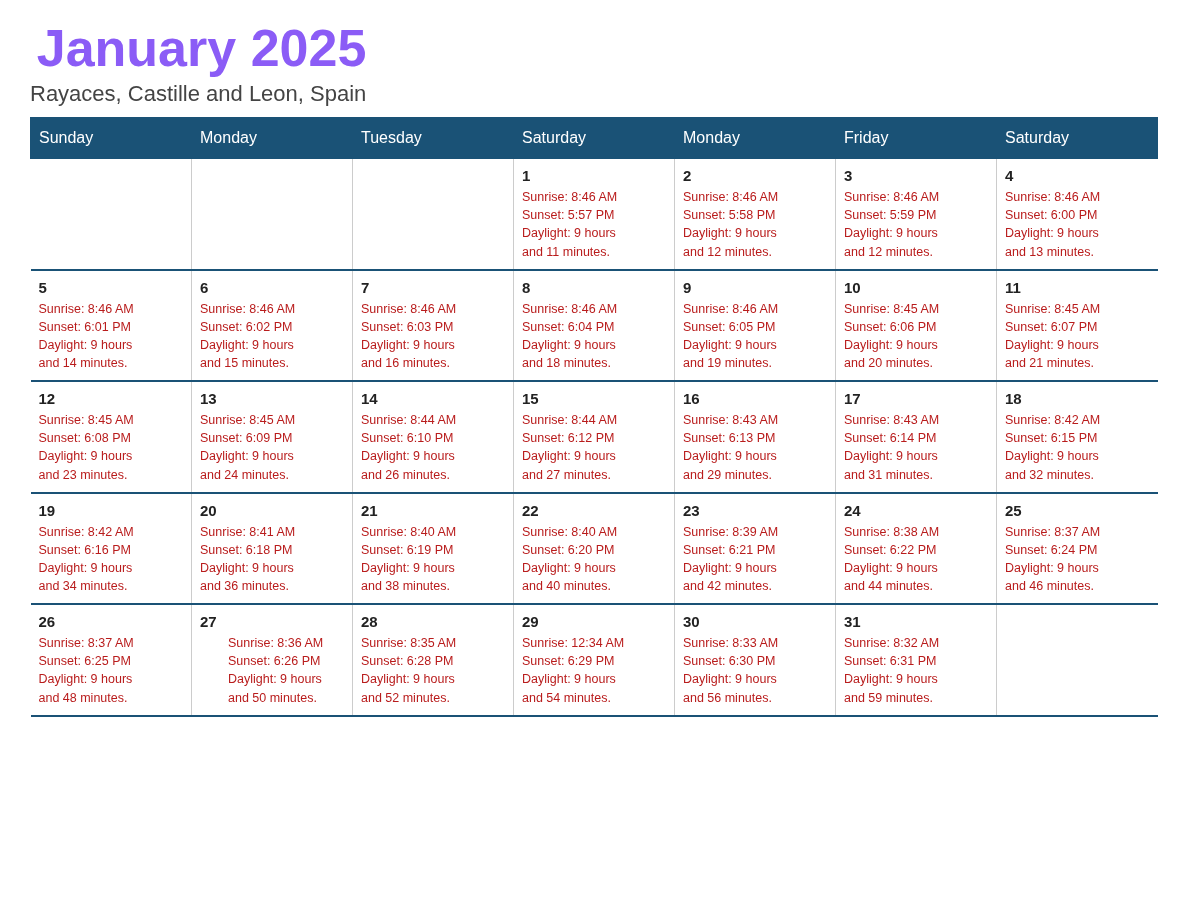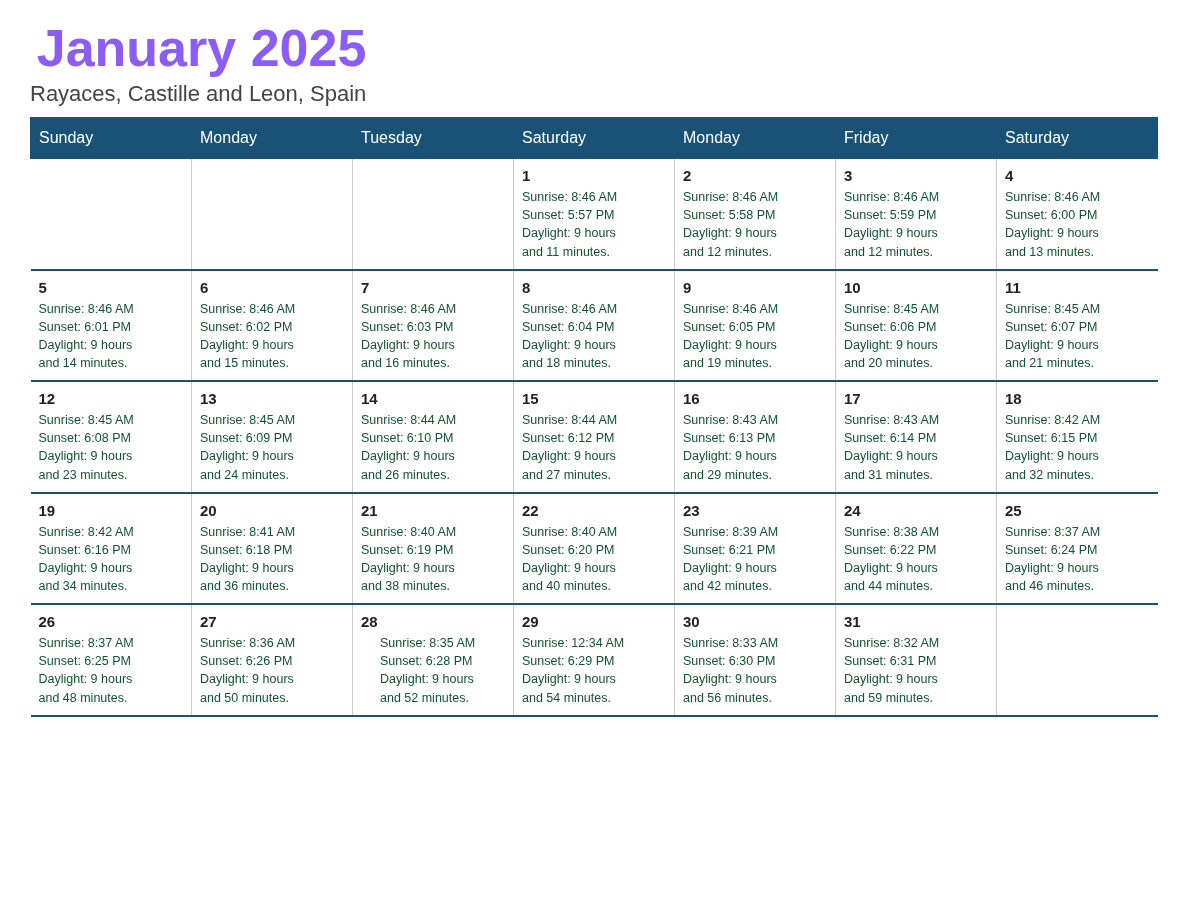--- a/index.html
+++ b/index.html
@@ -90,21 +90,21 @@
     }
     .day-num {
       font-size: 15px;
       font-weight: bold;
       color: #222;
       display: block;
       margin-bottom: 4px;
     }
     .day-info {
       font-size: 12.5px;
-      color: #14532d;
+      color: #b91c1c;
       line-height: 1.45;
     }
     .empty-cell {
       background: #fff;
     }
   </style>
 </head>
 <body>
 
 <div class="header">
@@ -316,28 +316,28 @@
       <tr>
         <td>
           <span class="day-num">26</span>
           <div class="day-info" style="white-space: pre-line;">Sunrise: 8:37 AM
 Sunset: 6:25 PM
 Daylight: 9 hours
 and 48 minutes.</div>
         </td>
         <td>
           <span class="day-num">27</span>
-          <div class="day-info" style="white-space: pre-line;">Sunrise: 8:36 AM
+          <div class="day-info" style="white-space: pre-line; margin-left: 28px;">Sunrise: 8:36 AM
 Sunset: 6:26 PM
 Daylight: 9 hours
 and 50 minutes.</div>
         </td>
         <td>
           <span class="day-num">28</span>
-          <div class="day-info" style="white-space: pre-line; margin-left: 19px;">Sunrise: 8:35 AM
+          <div class="day-info" style="white-space: pre-line;">Sunrise: 8:35 AM
 Sunset: 6:28 PM
 Daylight: 9 hours
 and 52 minutes.</div>
         </td>
         <td>
           <span class="day-num">29</span>
           <div class="day-info" style="white-space: pre-line;">Sunrise: 12:34 AM
 Sunset: 6:29 PM
 Daylight: 9 hours
 and 54 minutes.</div>

